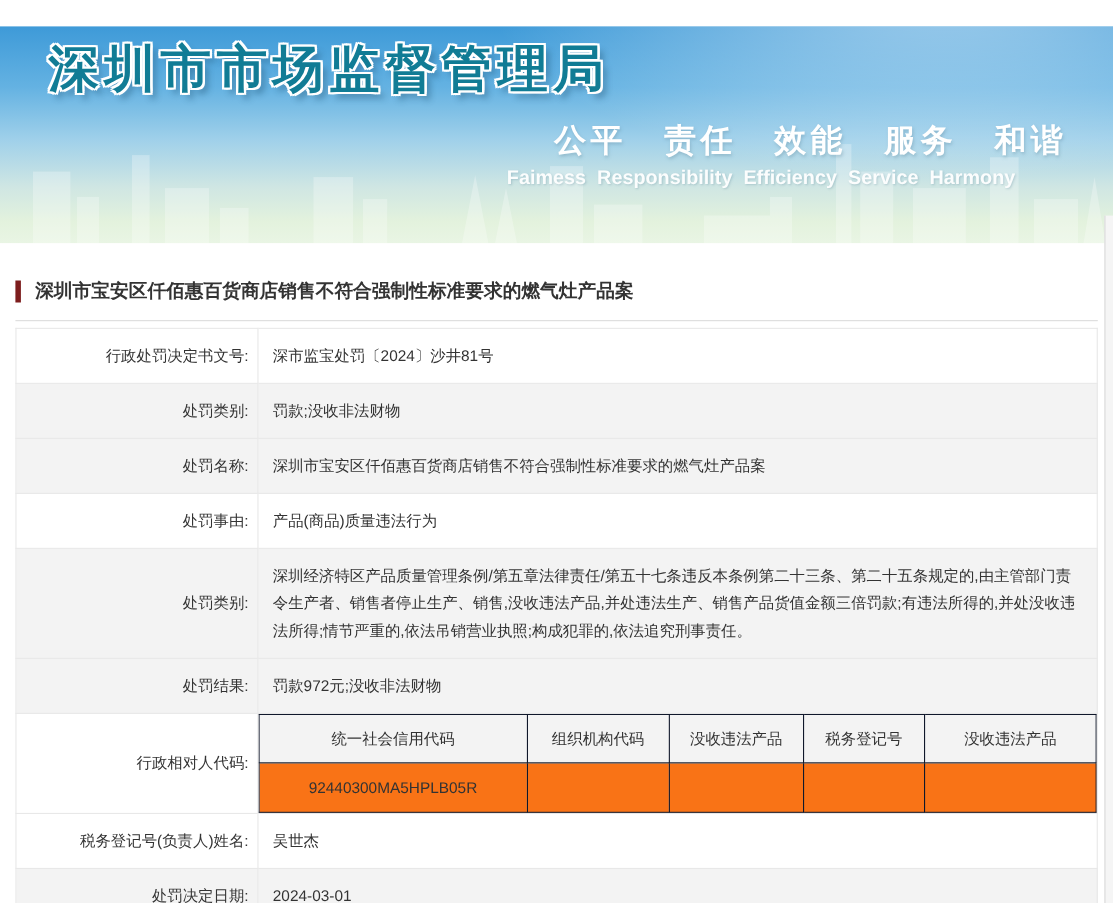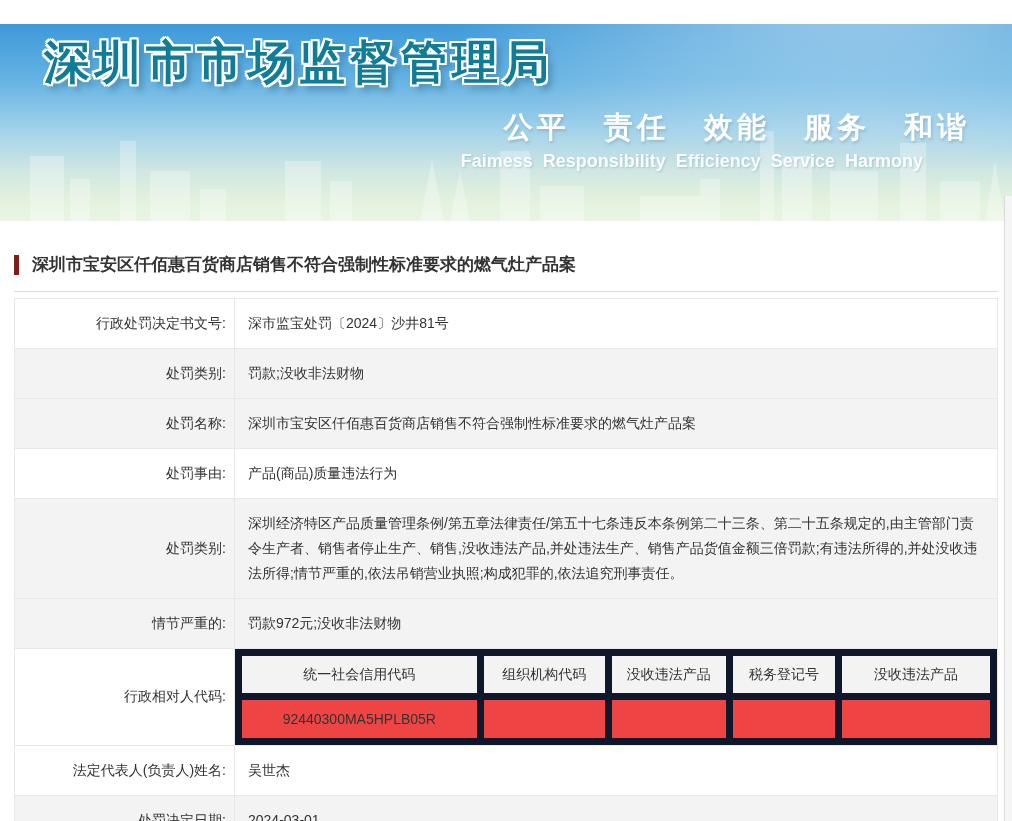--- a/index.html
+++ b/index.html
@@ -118,26 +118,26 @@
   tr.tall td { height: 76px; }
 
   td.code-cell { padding: 0; }
   table.inner {
     width: 100%; height: 89px;
     border-collapse: collapse;
     table-layout: fixed;
     font-size: 14px; color: #333333;
   }
   table.inner td {
-    border: 7px solid #0f172a;
+    border: 1px solid #0f172a;
     text-align: center;
     vertical-align: middle;
   }
   table.inner tr.in-head td { height: 44px; background: #f3f3f3; }
-  table.inner tr.in-val td  { height: 45px; background: #ef4444; }
+  table.inner tr.in-val td  { height: 45px; background: #f97316; }
   .c0 { width: 32%; } .c1 { width: 17%; } .c2 { width: 16%; }
   .c3 { width: 14.5%; } .c4 { width: 20.5%; }
 </style>
 </head>
 <body>
 
 <div class="banner">
   <svg class="skyline" viewBox="0 0 1012 120" xmlns="http://www.w3.org/2000/svg">
     <g fill="#ffffff" fill-opacity="0.55">
       <rect x="30" y="55" width="34" height="65"></rect>
@@ -191,21 +191,21 @@
   </tr>
   <tr class="plain std">
     <td class="lbl">处罚事由:</td>
     <td class="val">产品(商品)质量违法行为</td>
   </tr>
   <tr class="shaded tall">
     <td class="lbl">处罚类别:</td>
     <td class="val">深圳经济特区产品质量管理条例/第五章法律责任/第五十七条违反本条例第二十三条、第二十五条规定的,由主管部门责令生产者、销售者停止生产、销售,没收违法产品,并处违法生产、销售产品货值金额三倍罚款;有违法所得的,并处没收违法所得;情节严重的,依法吊销营业执照;构成犯罪的,依法追究刑事责任。</td>
   </tr>
   <tr class="shaded std">
-    <td class="lbl">情节严重的:</td>
+    <td class="lbl">处罚结果:</td>
     <td class="val">罚款972元;没收非法财物</td>
   </tr>
 
   <tr class="plain">
     <td class="lbl">行政相对人代码:</td>
     <td class="code-cell">
       <table class="inner">
         <tbody>
               <tr class="in-head">
           <td class="c0">统一社会信用代码</td>
@@ -220,21 +220,21 @@
           <td class="c2"></td>
           <td class="c3"></td>
           <td class="c4"></td>
         </tr>
       </tbody>
           </table>
     </td>
   </tr>
 
   <tr class="plain std">
-    <td class="lbl">法定代表人(负责人)姓名:</td>
+    <td class="lbl">税务登记号(负责人)姓名:</td>
     <td class="val">吴世杰</td>
   </tr>
   <tr class="shaded std">
     <td class="lbl">处罚决定日期:</td>
     <td class="val">2024-03-01</td>
   </tr>
 
 </tbody>
   </table>
 

